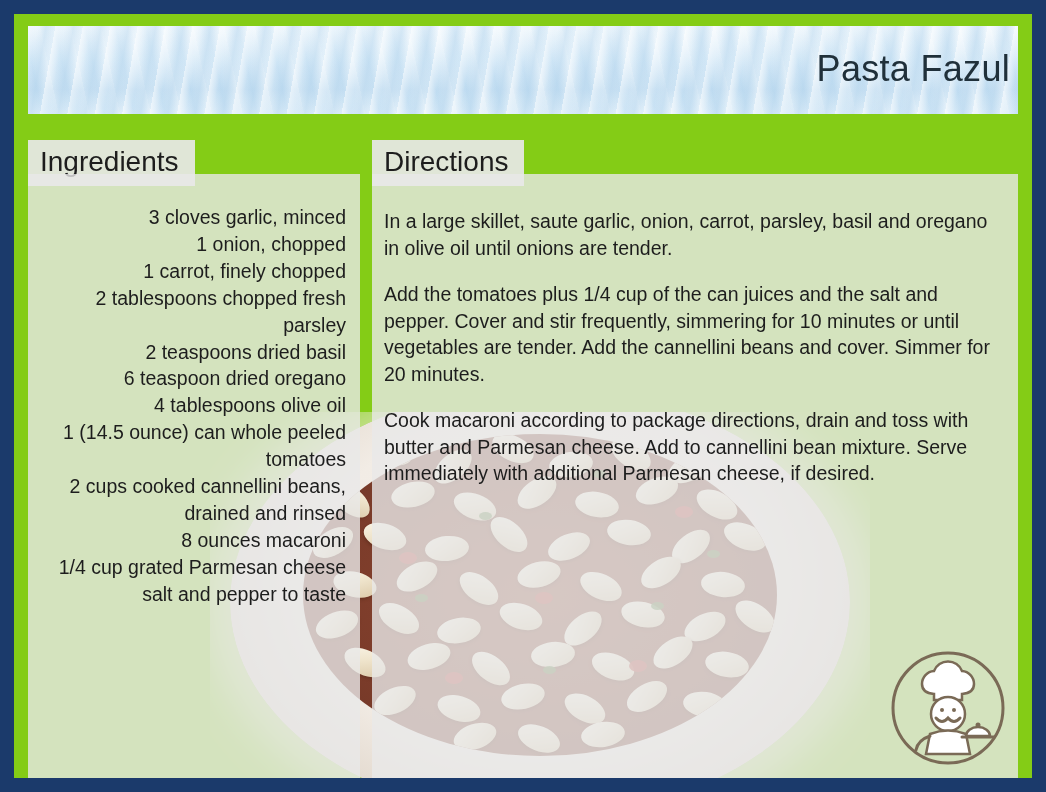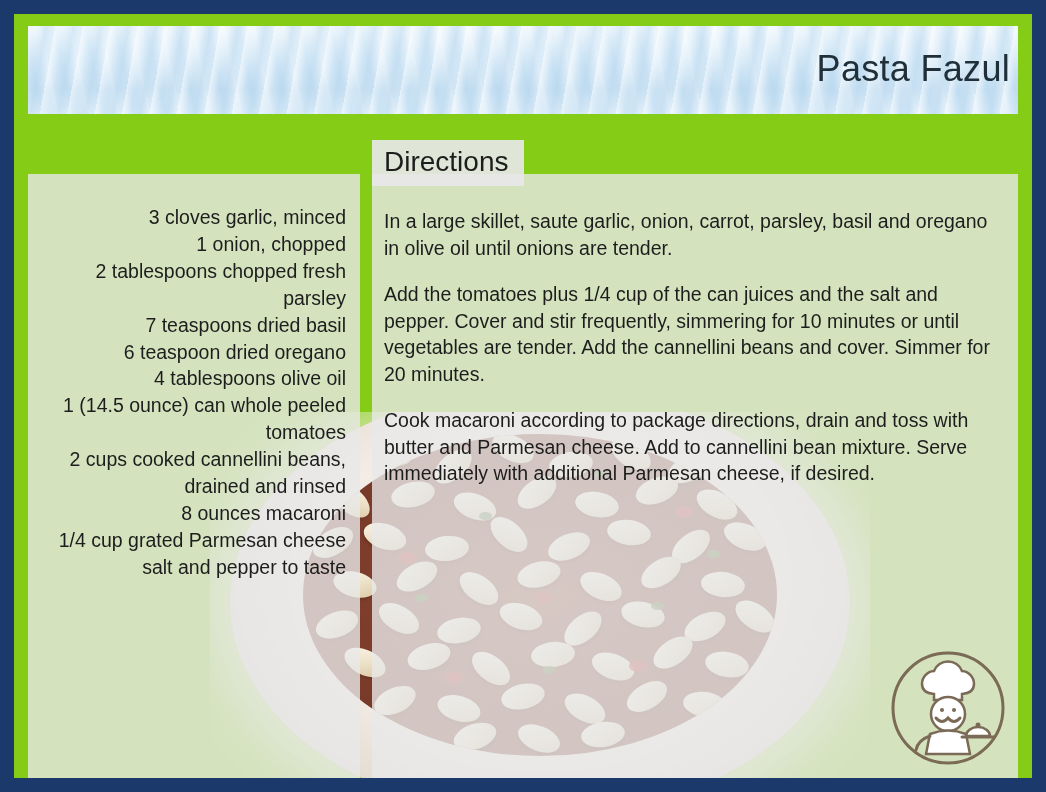--- a/index.html
+++ b/index.html
@@ -239,27 +239,29 @@
       <div class="herb" style="left:240px; top:232px;"></div>
       <div class="herb" style="left:404px; top:116px;"></div>
       <div class="tomato" style="left:96px;  top:118px;"></div>
       <div class="tomato" style="left:232px; top:158px;"></div>
       <div class="tomato" style="left:326px; top:226px;"></div>
       <div class="tomato" style="left:142px; top:238px;"></div>
       <div class="tomato" style="left:372px; top:72px;"></div>
     </div>
   </div>
 
+  <div class="tab tab-ingredients">Ingredients</div>
   <div class="panel panel-ingredients">
     <div class="panel-body">
       <ul class="ingredient-list">
         <li>3 cloves garlic, minced</li>
         <li>1 onion, chopped</li>
+        <li>1 carrot, finely chopped</li>
         <li>2 tablespoons chopped fresh parsley</li>
-        <li>7 teaspoons dried basil</li>
+        <li>2 teaspoons dried basil</li>
         <li>6 teaspoon dried oregano</li>
         <li>4 tablespoons olive oil</li>
         <li>1 (14.5 ounce) can whole peeled tomatoes</li>
         <li>2 cups cooked cannellini beans, drained and rinsed</li>
         <li>8 ounces macaroni</li>
         <li>1/4 cup grated Parmesan cheese</li>
         <li>salt and pepper to taste</li>
       </ul>
     </div>
   </div>

